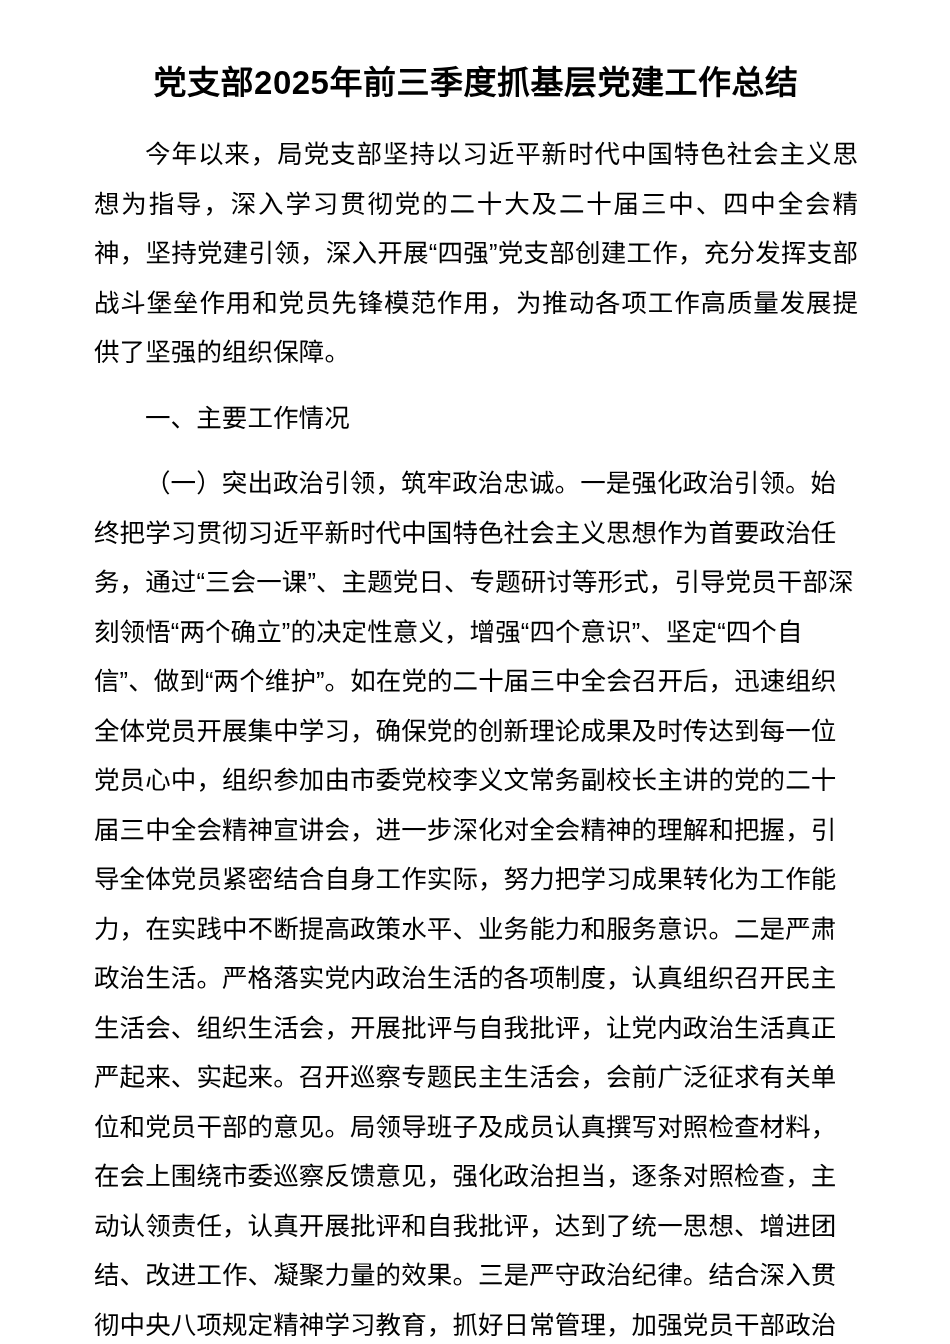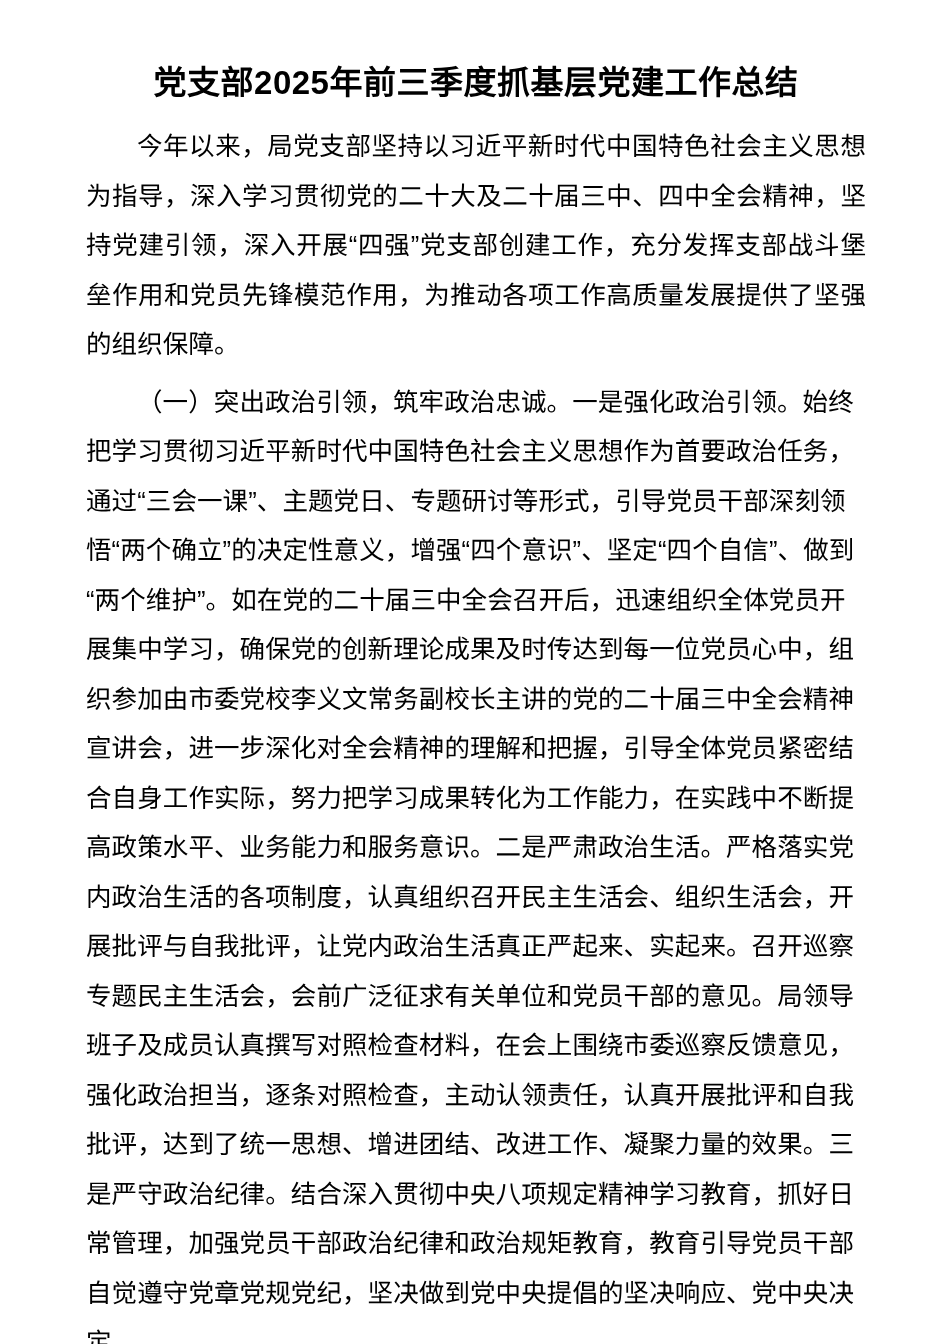--- a/index.html
+++ b/index.html
@@ -37,21 +37,21 @@
     margin: 0;
     padding-top: 62px;
     padding-bottom: 10px;
     white-space: nowrap;
   }
   .para {
     font-size: 25.5px;
     line-height: 49.5px;
     text-align: justify;
     text-justify: inter-ideograph;
-    margin: 8px;
+    margin: 16px;
     letter-spacing: 0.1px;
     text-indent: 2em;
   }
   .para b,
   .para .bold {
     font-weight: normal;
   }
   .para:last-child {
     text-align: left;
   }
@@ -59,17 +59,18 @@
 </head>
 <body>
 
 <div class="page">
   <div class="content">
 
     <h1 class="doc-title">党支部2025年前三季度抓基层党建工作总结</h1>
 
     <p class="para">今年以来，局党支部坚持以习近平新时代中国特色社会主义思想为指导，深入学习贯彻党的二十大及二十届三中、四中全会精神，坚持党建引领，深入开展“四强”党支部创建工作，充分发挥支部战斗堡垒作用和党员先锋模范作用，为推动各项工作高质量发展提供了坚强的组织保障。</p>
 
+    <p class="para">一、主要工作情况</p>
 
     <p class="para"><b class="bold">（一）突出政治引领，筑牢政治忠诚。</b><span>一是强化政治引领。始终把学习贯彻习近平新时代中国特色社会主义思想作为首要政治任务，通过“三会一课”、主题党日、专题研讨等形式，引导党员干部深刻领悟“两个确立”的决定性意义，增强“四个意识”、坚定“四个自信”、做到“两个维护”。如在党的二十届三中全会召开后，迅速组织全体党员开展集中学习，确保党的创新理论成果及时传达到每一位党员心中，组织参加由市委党校李义文常务副校长主讲的党的二十届三中全会精神宣讲会，进一步深化对全会精神的理解和把握，引导全体党员紧密结合自身工作实际，努力把学习成果转化为工作能力，在实践中不断提高政策水平、业务能力和服务意识。二是严肃政治生活。严格落实党内政治生活的各项制度，认真组织召开民主生活会、组织生活会，开展批评与自我批评，让党内政治生活真正严起来、实起来。召开巡察专题民主生活会，会前广泛征求有关单位和党员干部的意见。局领导班子及成员认真撰写对照检查材料，在会上围绕市委巡察反馈意见，强化政治担当，逐条对照检查，主动认领责任，认真开展批评和自我批评，达到了统一思想、增进团结、改进工作、凝聚力量的效果。三是严守政治纪律。结合深入贯彻中央八项规定精神学习教育，抓好日常管理，加强党员干部政治纪律和政治规矩教育，教育引导党员干部自觉遵守党章党规党纪，坚决做到党中央提倡的坚决响应、党中央决定</span></p>
 
   </div>
 </div>
 
 </body></html>

